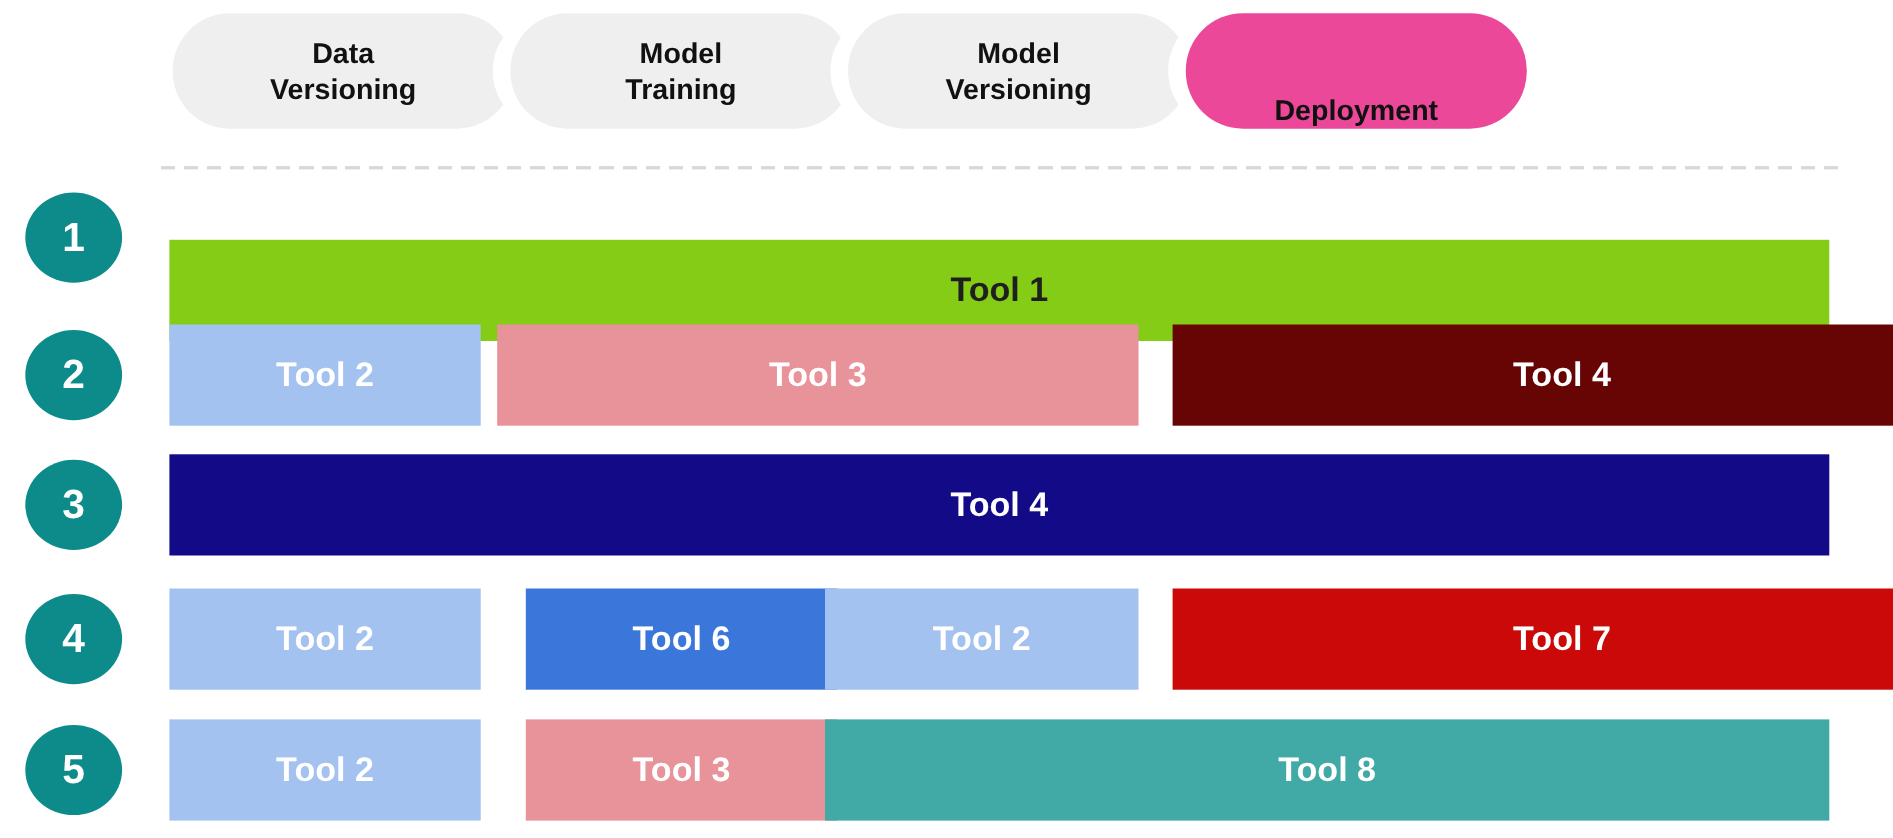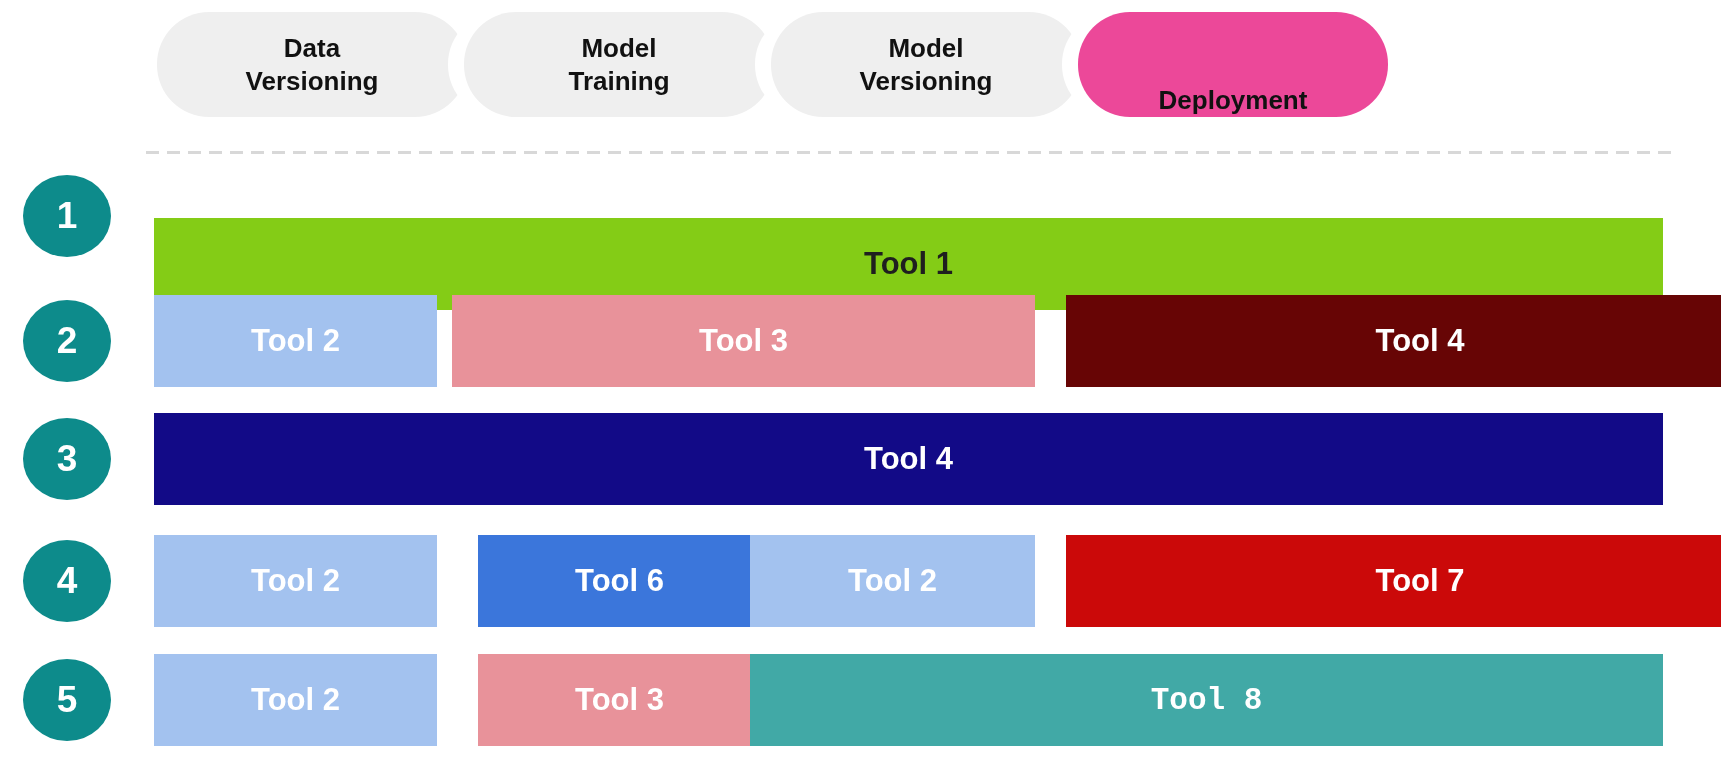--- a/index.html
+++ b/index.html
@@ -126,17 +126,17 @@
   <div class="bar y-4 x-d" style="background: rgb(203, 9, 9); justify-content: center;">
     <span>Tool 7</span>
   </div>
 
   <div class="bar y-5 x-a" style="background: rgb(163, 194, 239);">
     <span>Tool 2</span>
   </div>
   <div class="bar y-5 x-b" style="background: rgb(232, 146, 154);">
     <span>Tool 3</span>
   </div>
-  <div class="bar y-5 x-ce" style="background: rgb(65, 169, 166); font-family: Liberation Mono, monospace;">
+  <div class="bar y-5 x-ce" style="background: rgb(65, 169, 166);">
     <span>Tool 8</span>
   </div>
 
 </div>
 
 </body></html>

